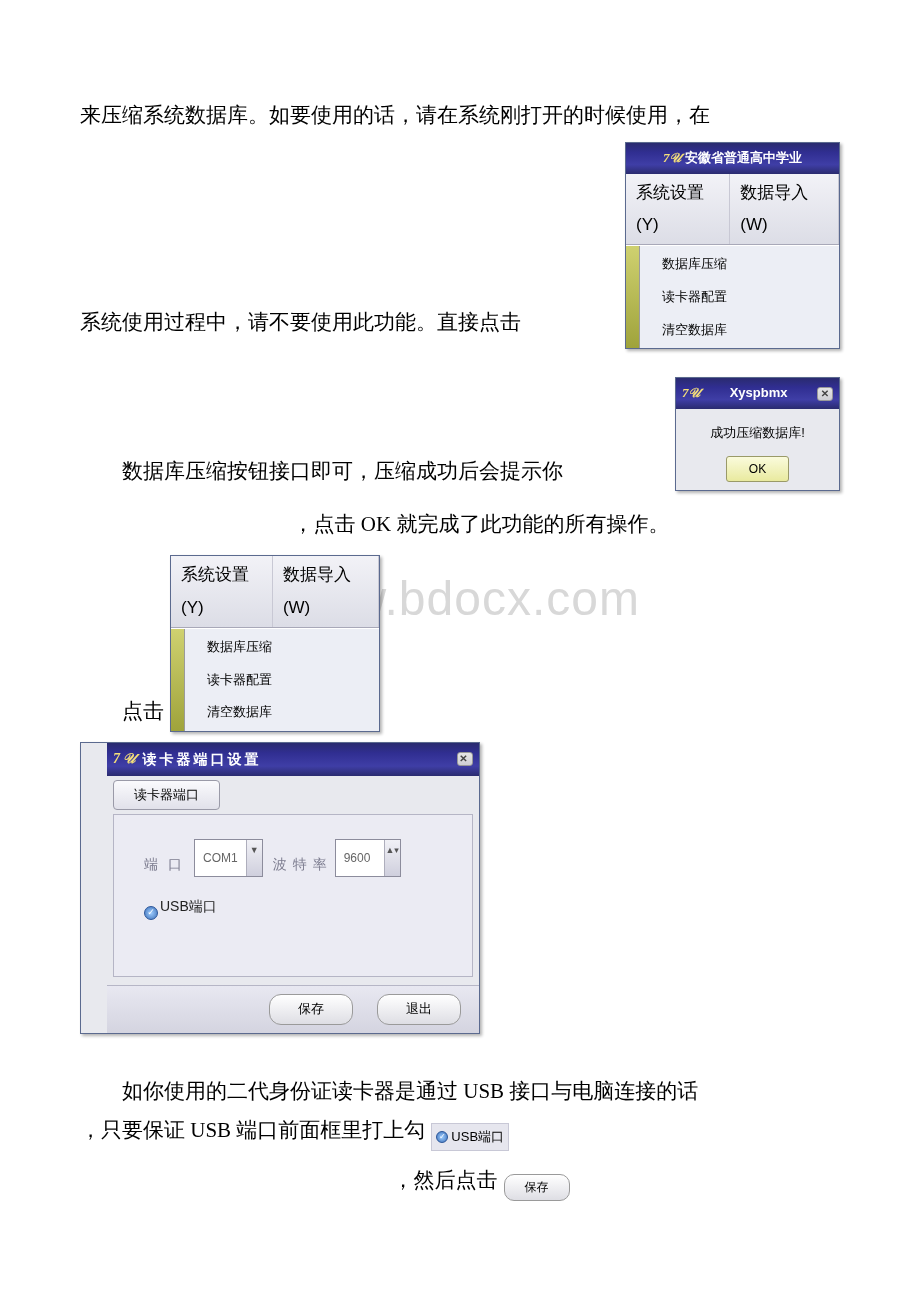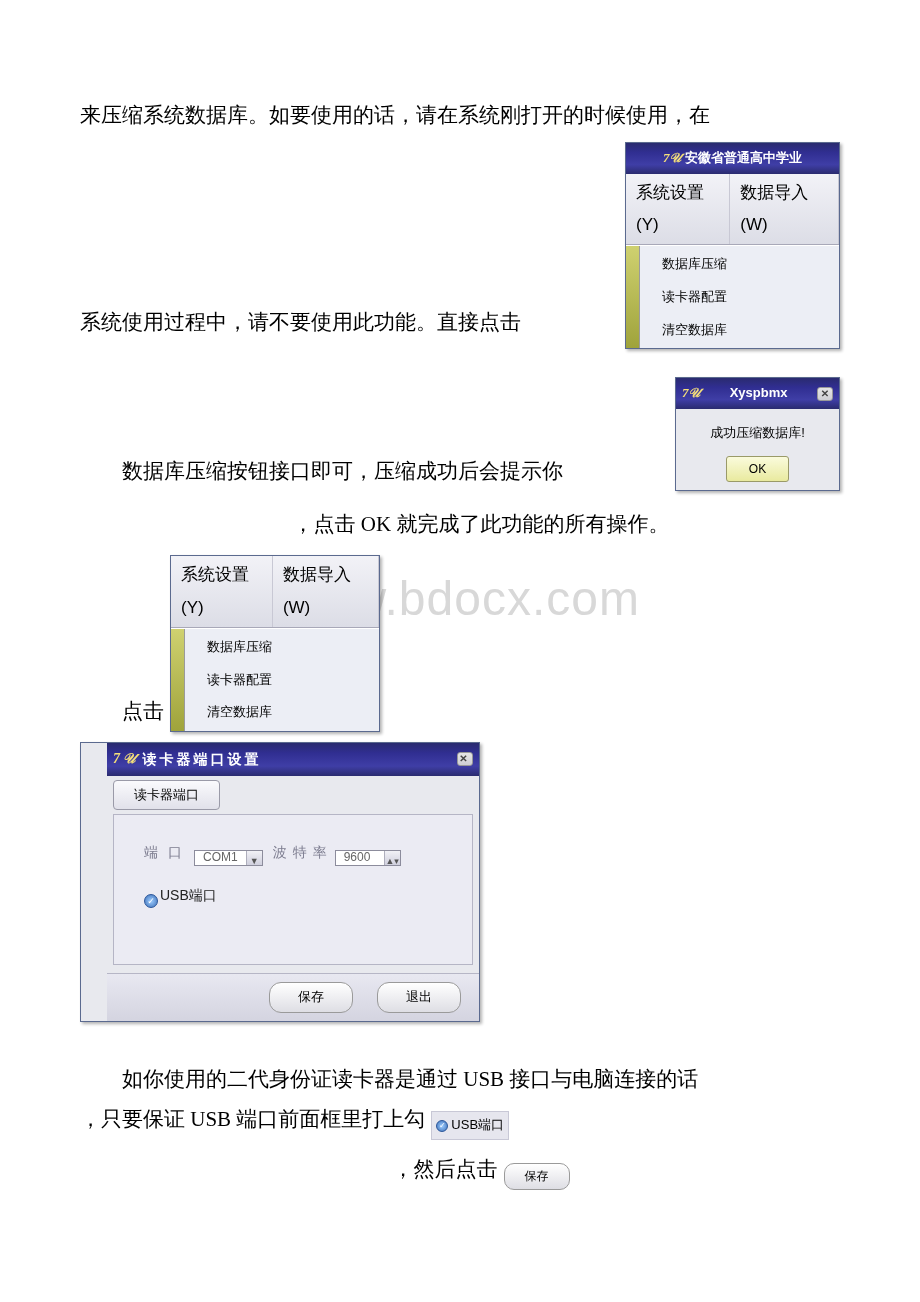--- a/index.html
+++ b/index.html
@@ -126,21 +126,21 @@
     padding: 24px 20px 40px 30px;
     font-size:14px;
     color:#7c7c8f;
   }
   .frow { display:flex; align-items:flex-end; gap:2px; margin-bottom:16px; }
   .labelsp { letter-spacing: 10px; }
   .combo {
     display:inline-flex; align-items:center;
     border:1px solid #8c8c9c;
     background:#fff;
-    height:16px;
+    height:38px;
   }
   .combo .cv { padding:0 8px; font-size:12px; min-width:48px; color:#666; }
   .combo .ar { width:16px; height:100%; border-left:1px solid #aeaebc;
     background:linear-gradient(#f1f1f6,#cfcfdd); text-align:center; font-size:9px; line-height:20px; color:#555; }
   .chk {
     width:14px; height:14px; border-radius:50%;
     border:1px solid #2a569a;
     background: radial-gradient(#9ecdff,#3d70b8);
     display:inline-flex; align-items:center; justify-content:center;
     color:#fff; font-size:9px;

